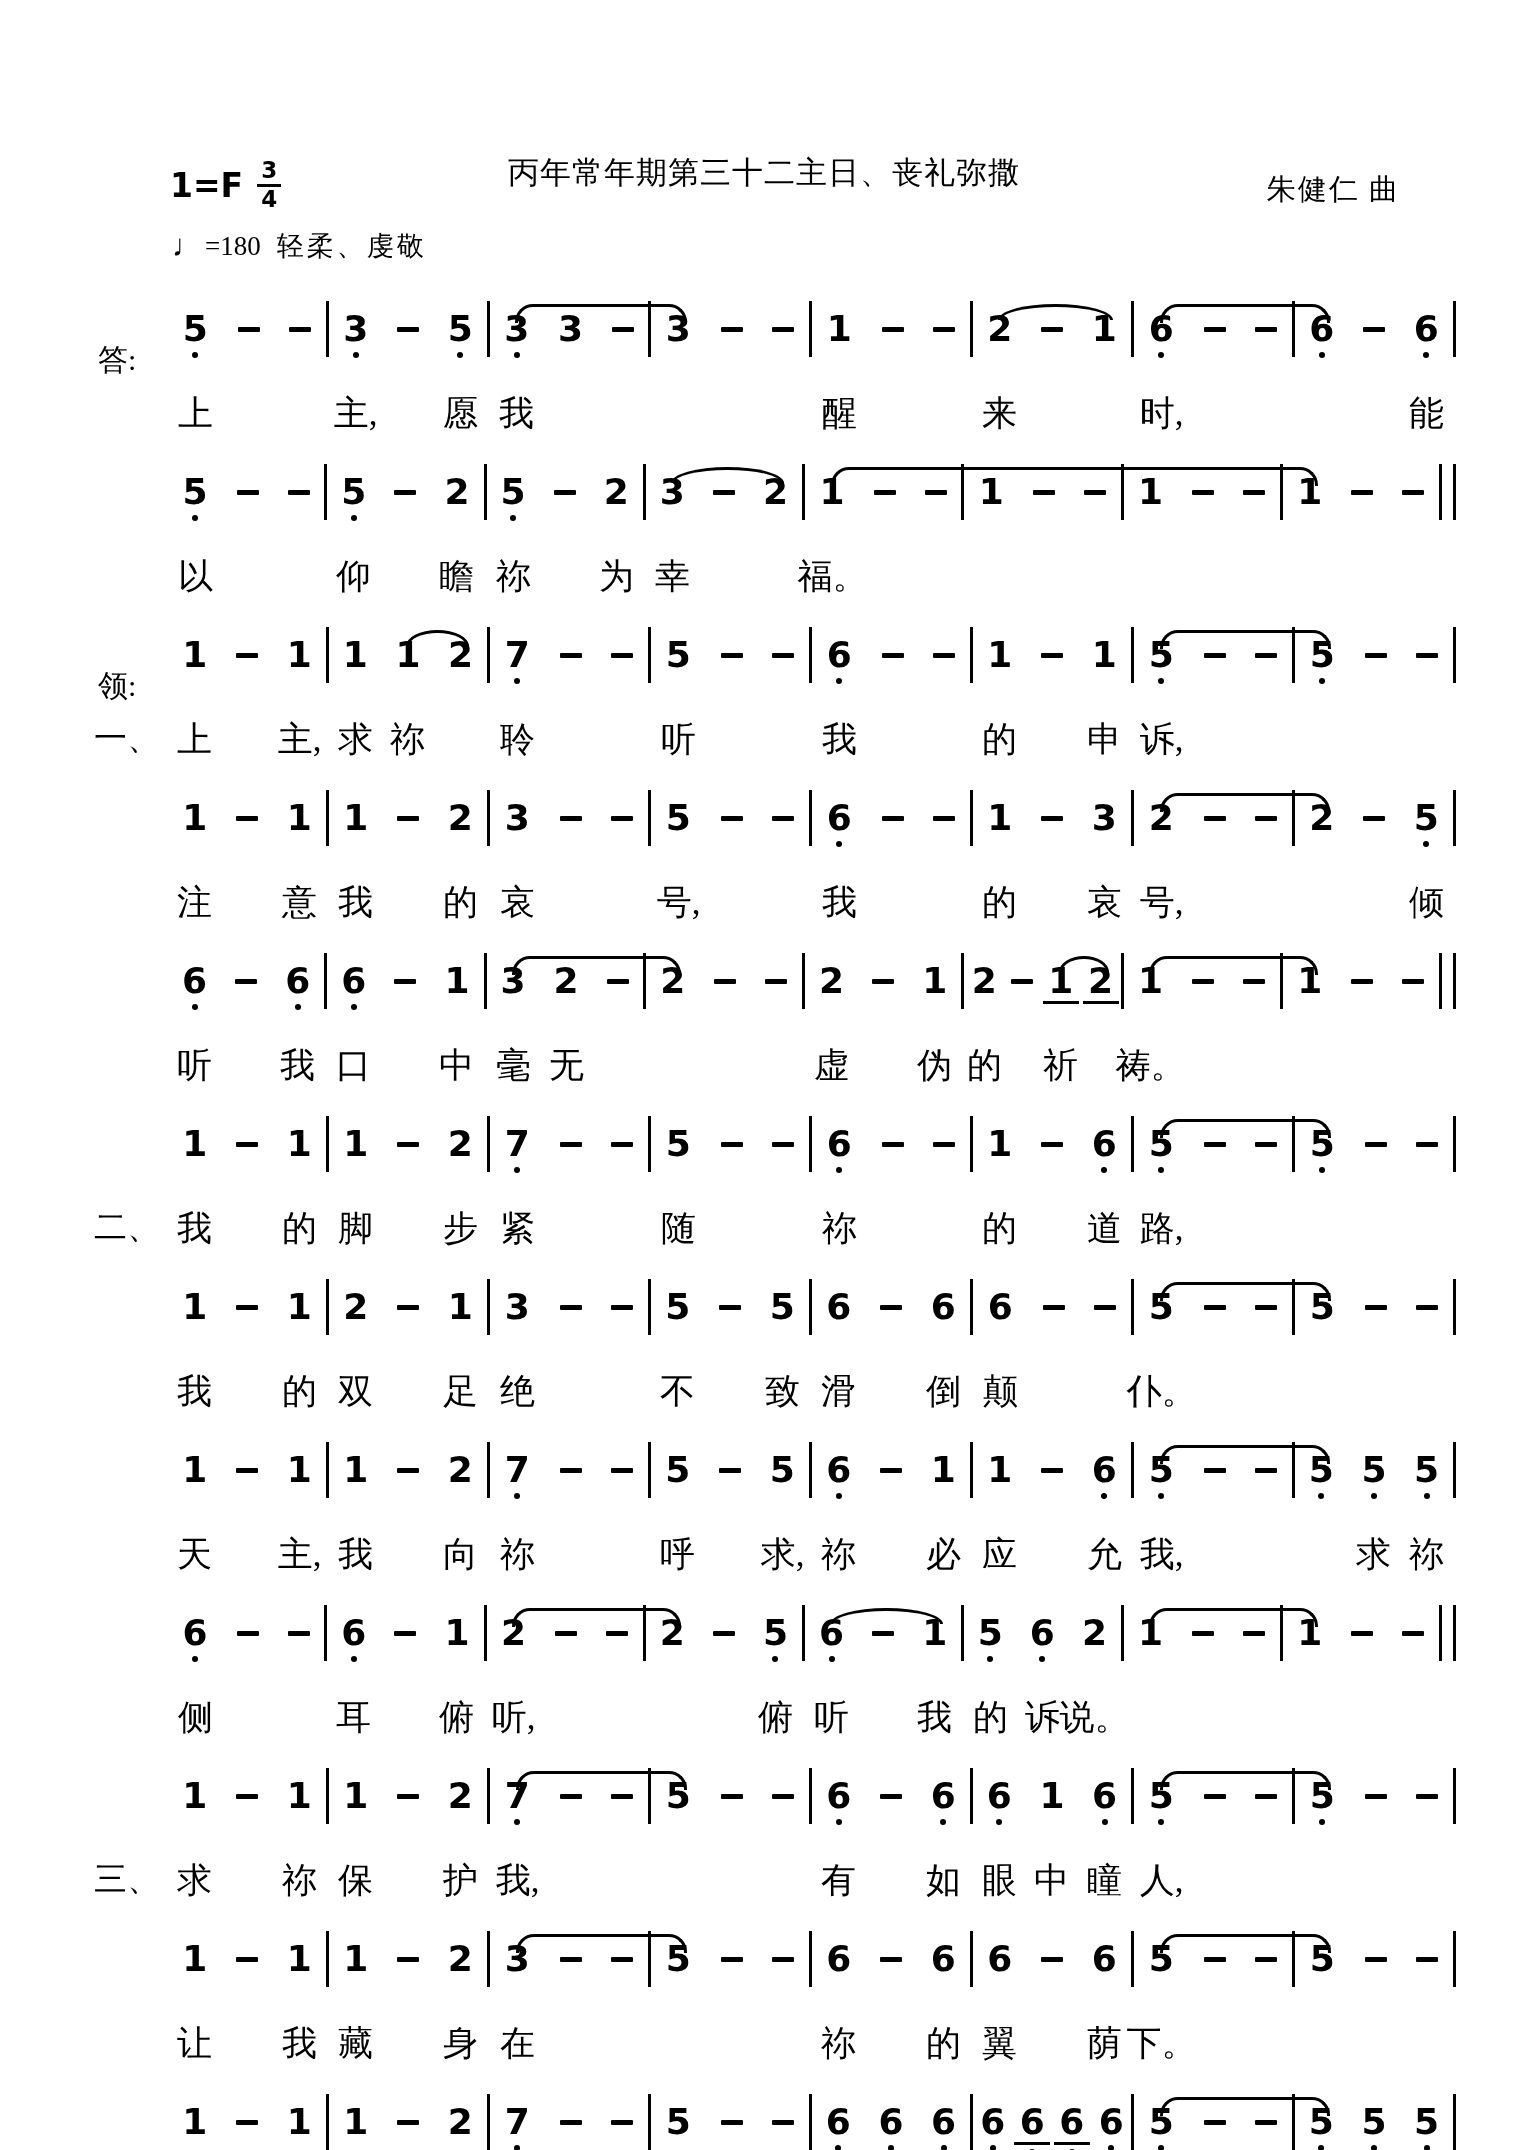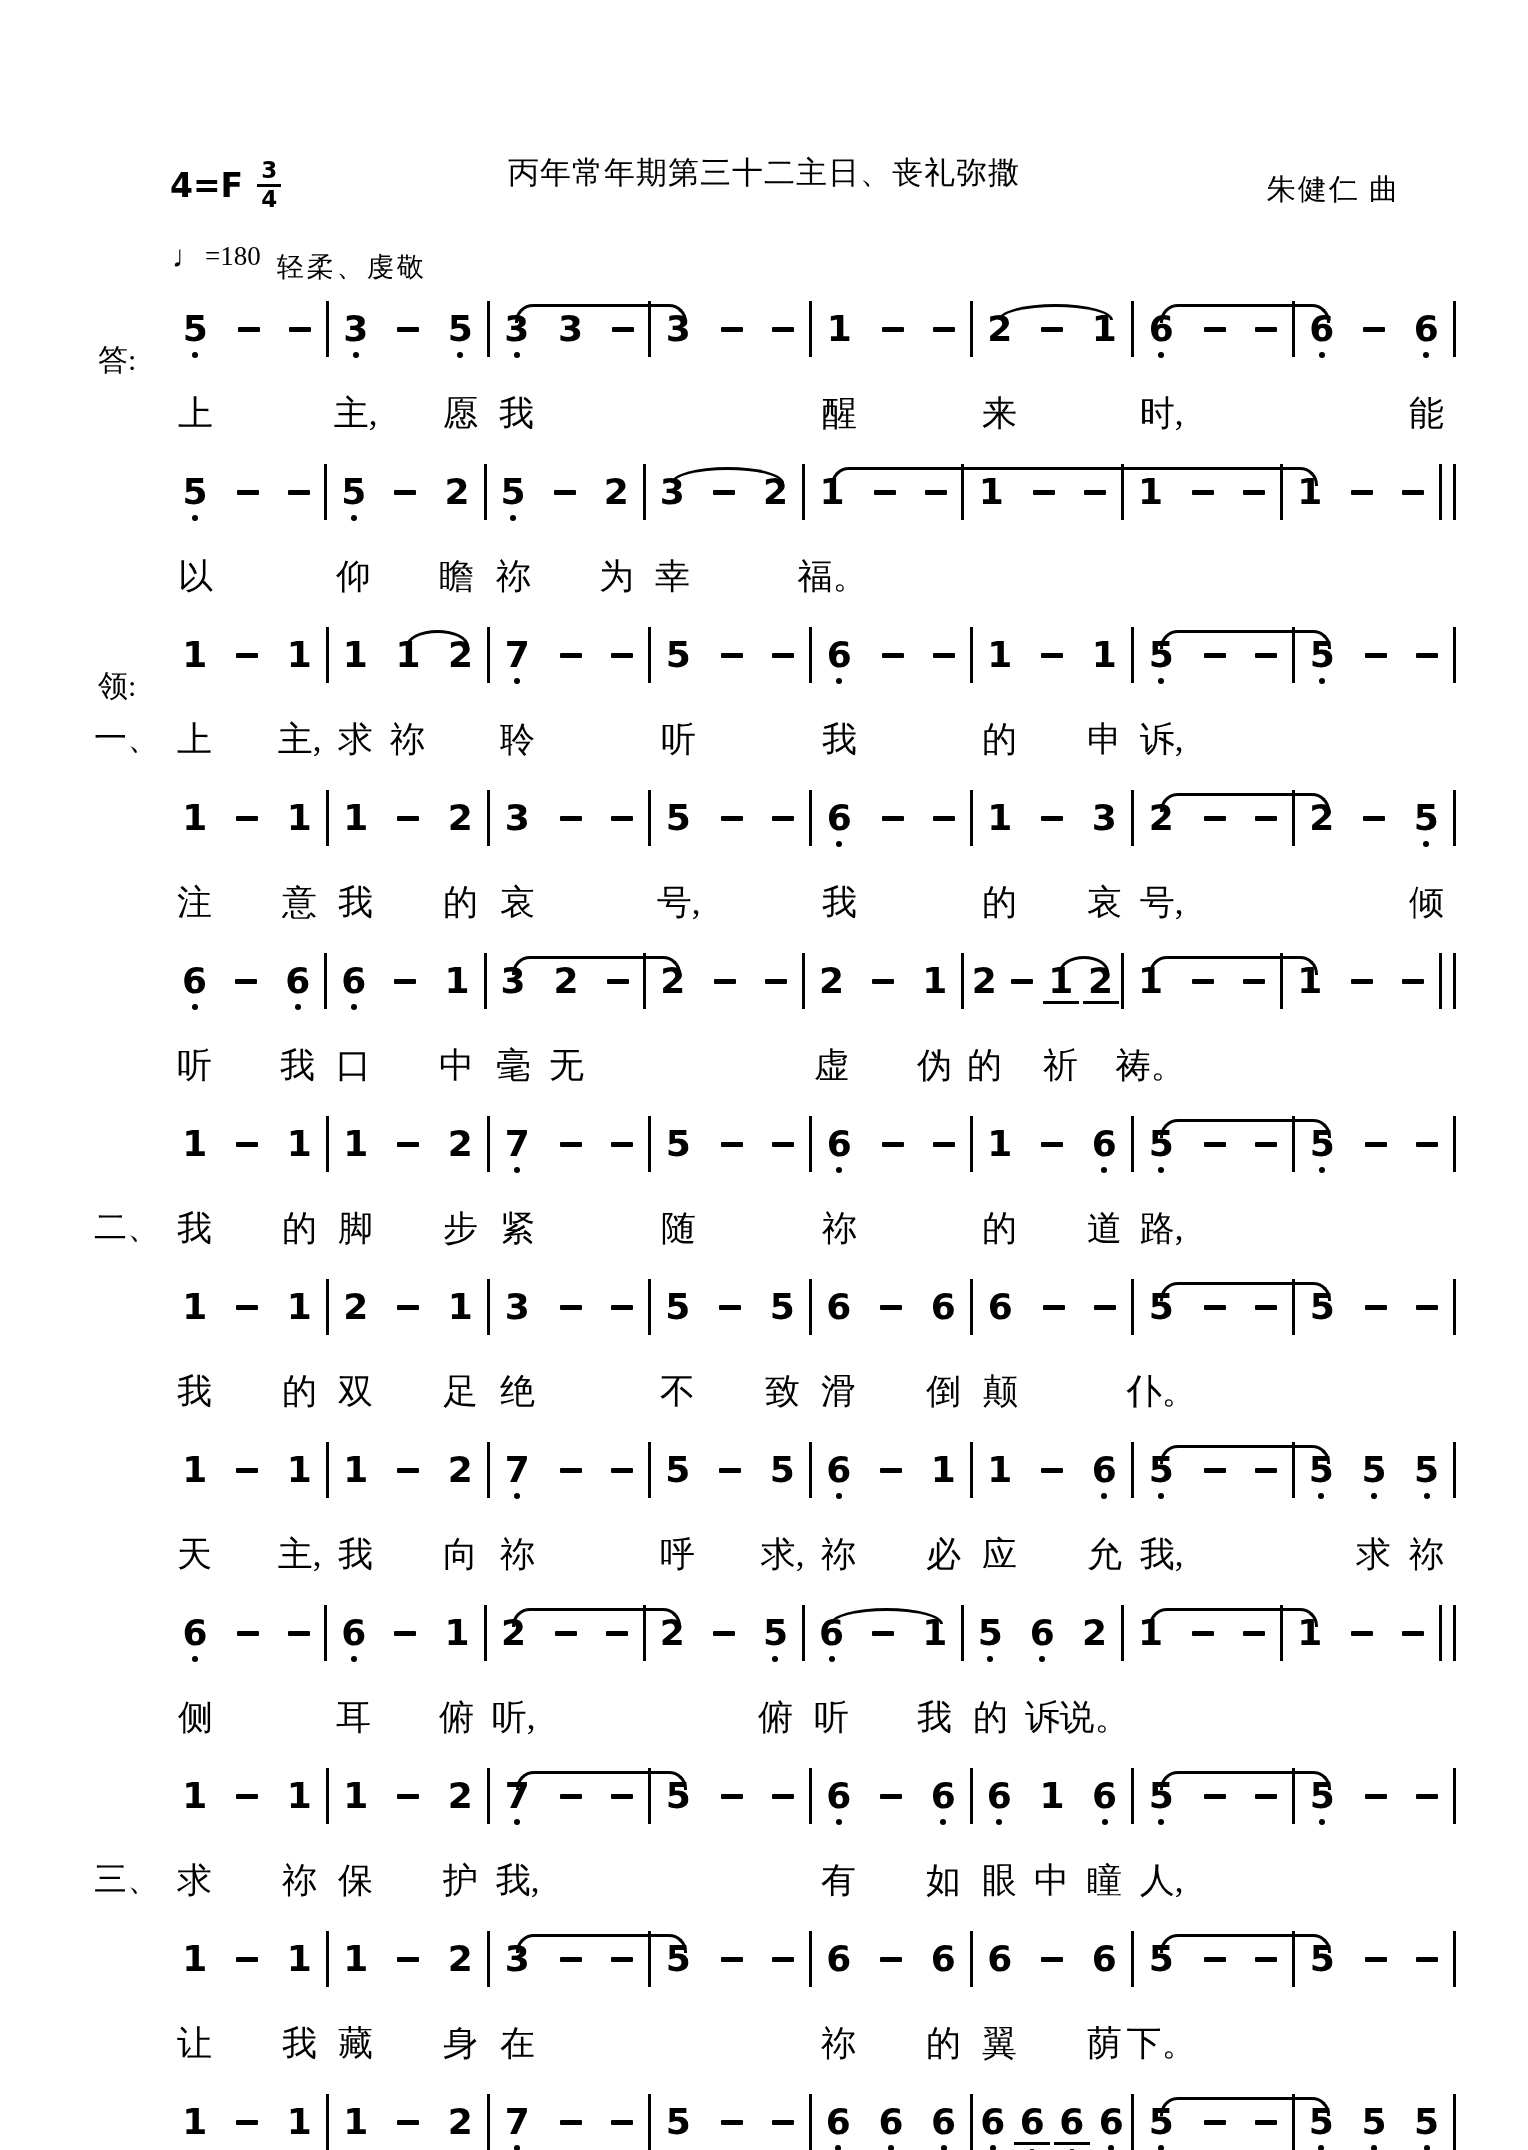--- a/index.html
+++ b/index.html
@@ -17,21 +17,21 @@
   }
   .subtitle{position:absolute;top:152px;left:0;right:0;text-align:center;font-size:31px;letter-spacing:1px;}
   .composer{position:absolute;top:170px;right:128px;font-size:29px;letter-spacing:2px;}
   .keysig{position:absolute;top:158px;left:170px;display:flex;align-items:center;gap:14px;}
   .key-text{font-size:33px;font-weight:700;font-family:"DejaVu Sans",sans-serif;}
   .timesig{display:inline-flex;flex-direction:column;align-items:center;
     font-family:"DejaVu Sans",sans-serif;font-size:23px;font-weight:700;line-height:1.12;}
   .timesig .num{border-bottom:3px solid #000;padding:0 4px;}
   .tempo{position:absolute;top:228px;left:172px;font-size:27px;display:flex;align-items:center;}
   .tempo .note-glyph{font-size:31px;margin-right:2px;}
-  .tempo .tempo-expr{margin-left:16px;letter-spacing:3px;margin-top:21px;}
+  .tempo .tempo-expr{margin-left:16px;letter-spacing:3px;}
   
   .score{margin-left:168px;width:1288px;position:relative;}
   .score-line{position:relative;height:135px;}
   .notes{display:flex;align-items:center;height:62px;margin-top:28px;}
   .bar{flex:1;display:flex;justify-content:space-around;align-items:center;min-width:0;}
   .barline{width:3px;height:56px;background:#000;flex:none;}
   .barline.final{width:11px;background:none;border-left:3px solid #000;border-right:3px solid #000;height:56px;}
   .note{
     position:relative;display:inline-block;
     font-family:"DejaVu Sans",sans-serif;font-size:36px;font-weight:700;line-height:1;
@@ -51,21 +51,21 @@
   .lyric{position:absolute;top:92px;font-size:35px;transform:translateX(-50%);white-space:nowrap;}
   .lyric.verse-no{left:-74px;transform:none;font-size:33px;}
 </style>
 </head>
 <body>
 
 <div class="header">
   <div class="subtitle">丙年常年期第三十二主日、丧礼弥撒</div>
   <div class="composer">朱健仁 曲</div>
   <div class="keysig">
-    <span class="key-text">4=F</span>
+    <span class="key-text">1=F</span>
     <span class="timesig">
       <span class="num">3</span>
       <span class="den">4</span>
     </span>
   </div>
   <div class="tempo">
     <span class="note-glyph">♩</span>
     <span>=180</span>
     <span class="tempo-expr">轻柔、虔敬</span>
   </div>

